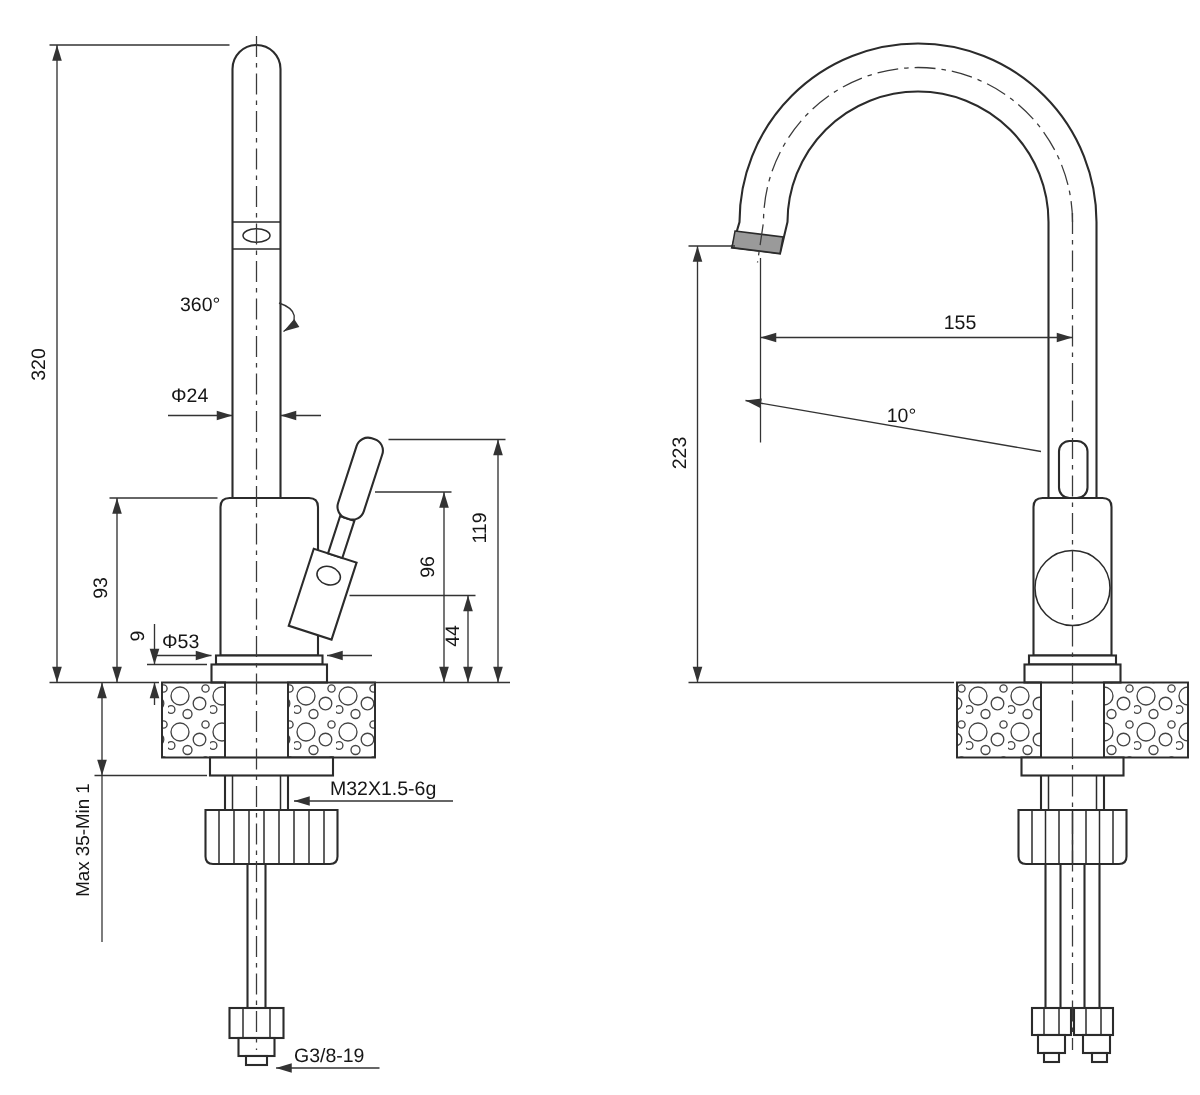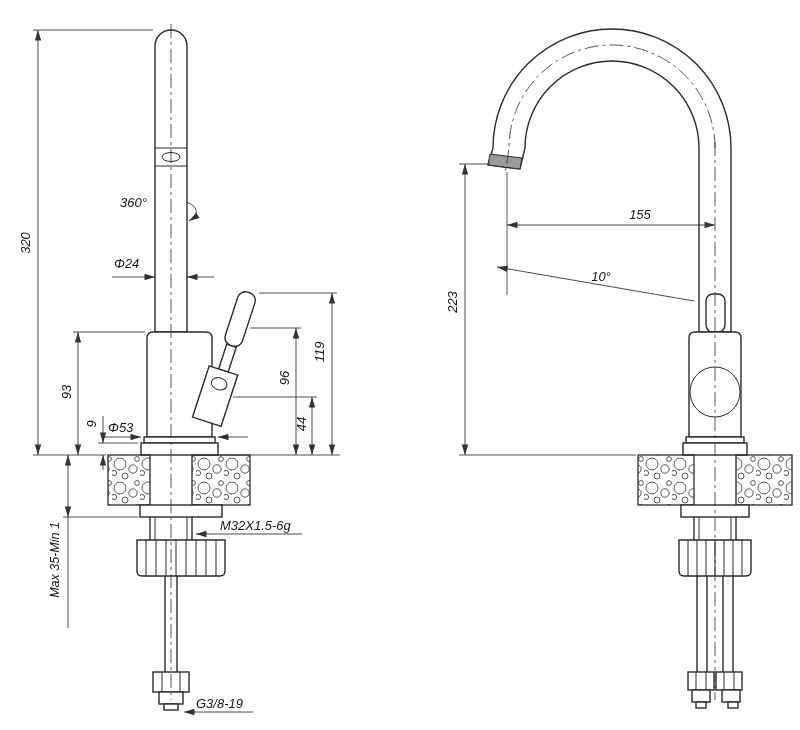--- a/index.html
+++ b/index.html
@@ -1,17 +1,17 @@
 <!DOCTYPE html>
 <html><head>
 <meta charset="utf-8">
 <style>
   html,body{margin:0;padding:0;background:#ffffff;}
   .canvas{position:relative;width:800px;height:730px;background:#fff;overflow:hidden;
-          font-family:"Liberation Sans", sans-serif;font-style:italic;}
+          font-family:"Liberation Sans", sans-serif;}
   svg{display:block;}
   .out{fill:#ffffff;stroke:#2b2b2b;stroke-width:1.4;}
   .ln {fill:none;stroke:#2b2b2b;stroke-width:1.4;}
   .thin{fill:none;stroke:#2b2b2b;stroke-width:1;}
   .dim{fill:none;stroke:#333333;stroke-width:0.9;}
   .ext{fill:none;stroke:#333333;stroke-width:0.85;}
   .cl {fill:none;stroke:#3a3a3a;stroke-width:0.85;stroke-dasharray:14 4 3 4;}
   .peb{fill:url(#pebbles);stroke:#2b2b2b;stroke-width:1.3;}
   .band{fill:#9a9a9a;stroke:#2b2b2b;stroke-width:1;}
   text{font-family:"Liberation Sans", sans-serif;font-size:13px;fill:#161616;}

